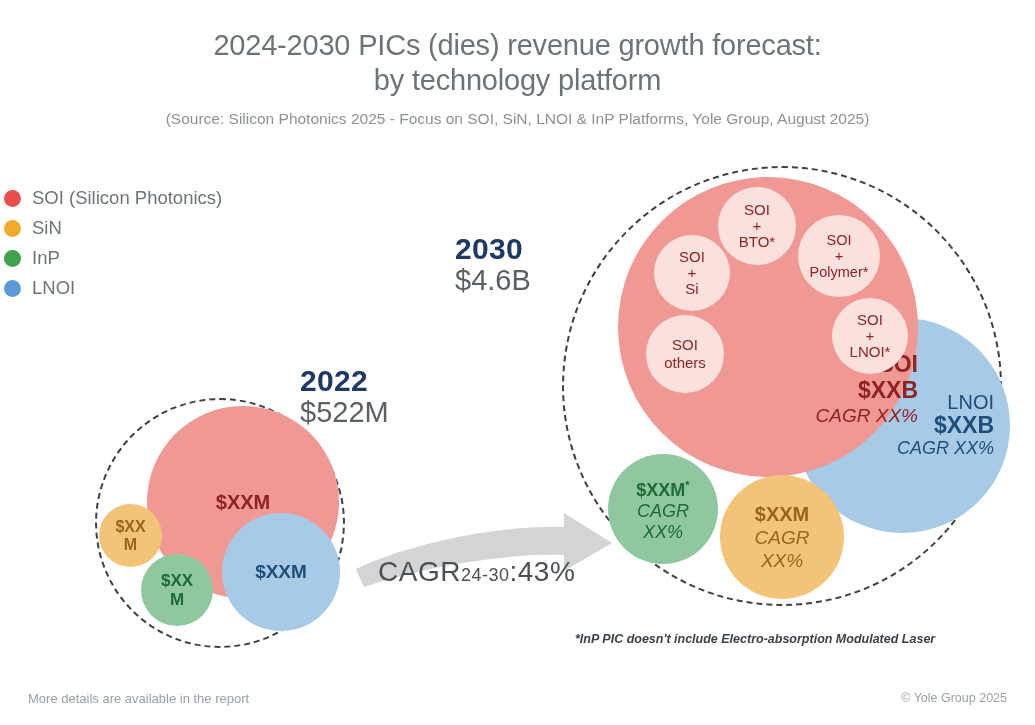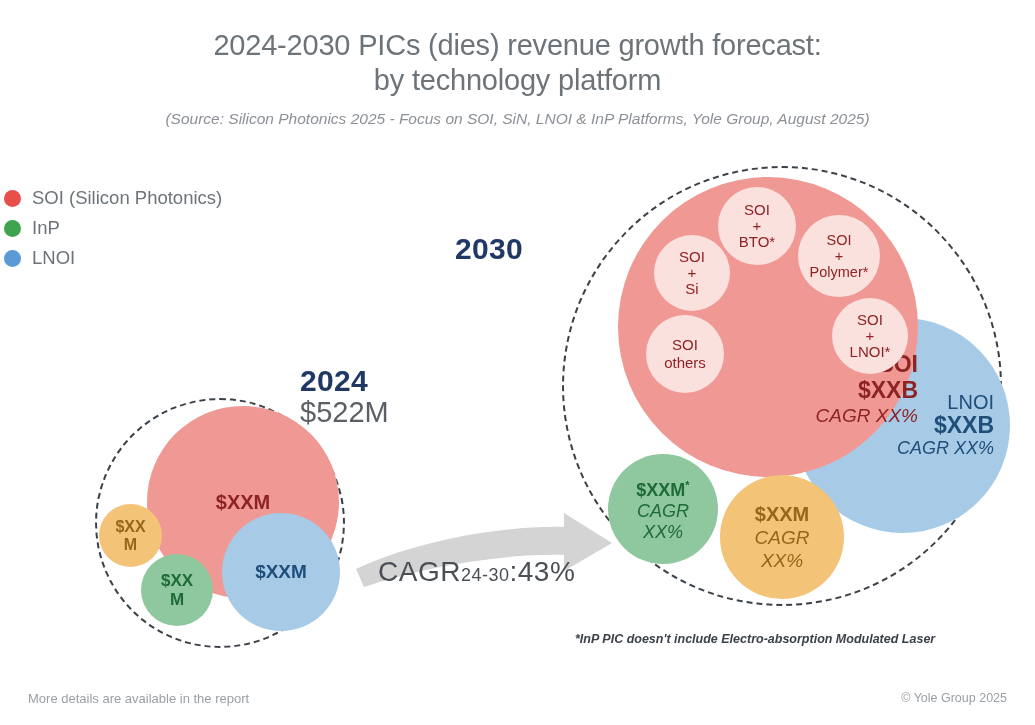--- a/index.html
+++ b/index.html
@@ -17,21 +17,21 @@
   .title{
     position:absolute;left:0;top:28px;width:1035px;
     text-align:center;
     font-size:29px;line-height:35px;
     color:#6d7479;font-weight:400;
     letter-spacing:-0.2px;
   }
   .subtitle{
     position:absolute;left:0;top:110px;width:1035px;
     text-align:center;
-    font-size:15.5px;font-style:italic;color:#8b9197;
+    font-size:15.5px;color:#8b9197;
   }
 
   
   .legend{position:absolute;left:4px;top:185px;}
   .legend-row{display:flex;align-items:center;height:26px;margin-bottom:4px;}
   .legend-dot{width:17px;height:17px;border-radius:50%;margin-right:11px;flex:0 0 auto;}
   .legend-label{font-size:18.5px;color:#6d7479;white-space:nowrap;}
 
   
   .yearblock{position:absolute;text-align:left;}
@@ -100,31 +100,35 @@
     <div>by technology platform</div>
   </div>
   <div class="subtitle">(Source: Silicon Photonics 2025 - Focus on SOI, SiN, LNOI &amp; InP Platforms, Yole Group, August 2025)</div>
 
   <div class="legend">
     <div class="legend-row">
       <span class="legend-dot" style="background:#E94F4A"></span>
       <span class="legend-label">SOI (Silicon Photonics)</span>
     </div>
     <div class="legend-row">
+      <span class="legend-dot" style="background:#F0A92B"></span>
+      <span class="legend-label">SiN</span>
+    </div>
+    <div class="legend-row">
       <span class="legend-dot" style="background:#3FA34D"></span>
       <span class="legend-label">InP</span>
     </div>
     <div class="legend-row">
       <span class="legend-dot" style="background:#5B9BD5"></span>
       <span class="legend-label">LNOI</span>
     </div>
   </div>
 
   <div class="yearblock" style="left:300px;top:364px;width:170px;">
-    <div class="year-num">2024</div>
+    <div class="year-num">2022</div>
     <div class="year-val">$522M</div>
   </div>
 
   <div class="dashed" style="left:95px;top:398px;width:250px;height:250px;"></div>
 
   <div class="bub c-soi t-soi" style="left:147px;top:406px;width:192px;height:192px;">
     <span class="amt" style="font-size:20px;">$XXM</span>
   </div>
 
   <div class="bub c-lnoi t-lnoi" style="left:222px;top:513px;width:118px;height:118px;">
@@ -145,20 +149,21 @@
     <svg width="300" height="100" viewBox="0 0 300 100">
       <path d="M6,64 C60,38 150,20 214,22 L214,8 L262,38 L214,66 L214,50 C156,48 72,62 14,82 Z" fill="#D4D4D4"></path>
     </svg>
   </div>
   <div class="cagr-text">
     <span>CAGR</span><span class="cagr-sub">24-30</span><span>:</span><span>43%</span>
   </div>
 
   <div class="yearblock" style="left:455px;top:232px;width:160px;">
     <div class="year-num">2030</div>
+    <div class="year-val">$4.6B</div>
   </div>
 
   <div class="clip2030">
 
     <div class="dashed" style="left:22px;top:16px;width:440px;height:440px;"></div>
 
     <div class="bub c-lnoi t-lnoi" style="left:255px;top:168px;width:215px;height:215px;line-height:23px;align-items:flex-end;padding-right:16px;">
       <span style="font-size:20px;">LNOI</span>
       <span class="amt" style="font-size:23px;">$XXB</span>
       <span class="cagr" style="font-size:18px;">CAGR XX%</span>

